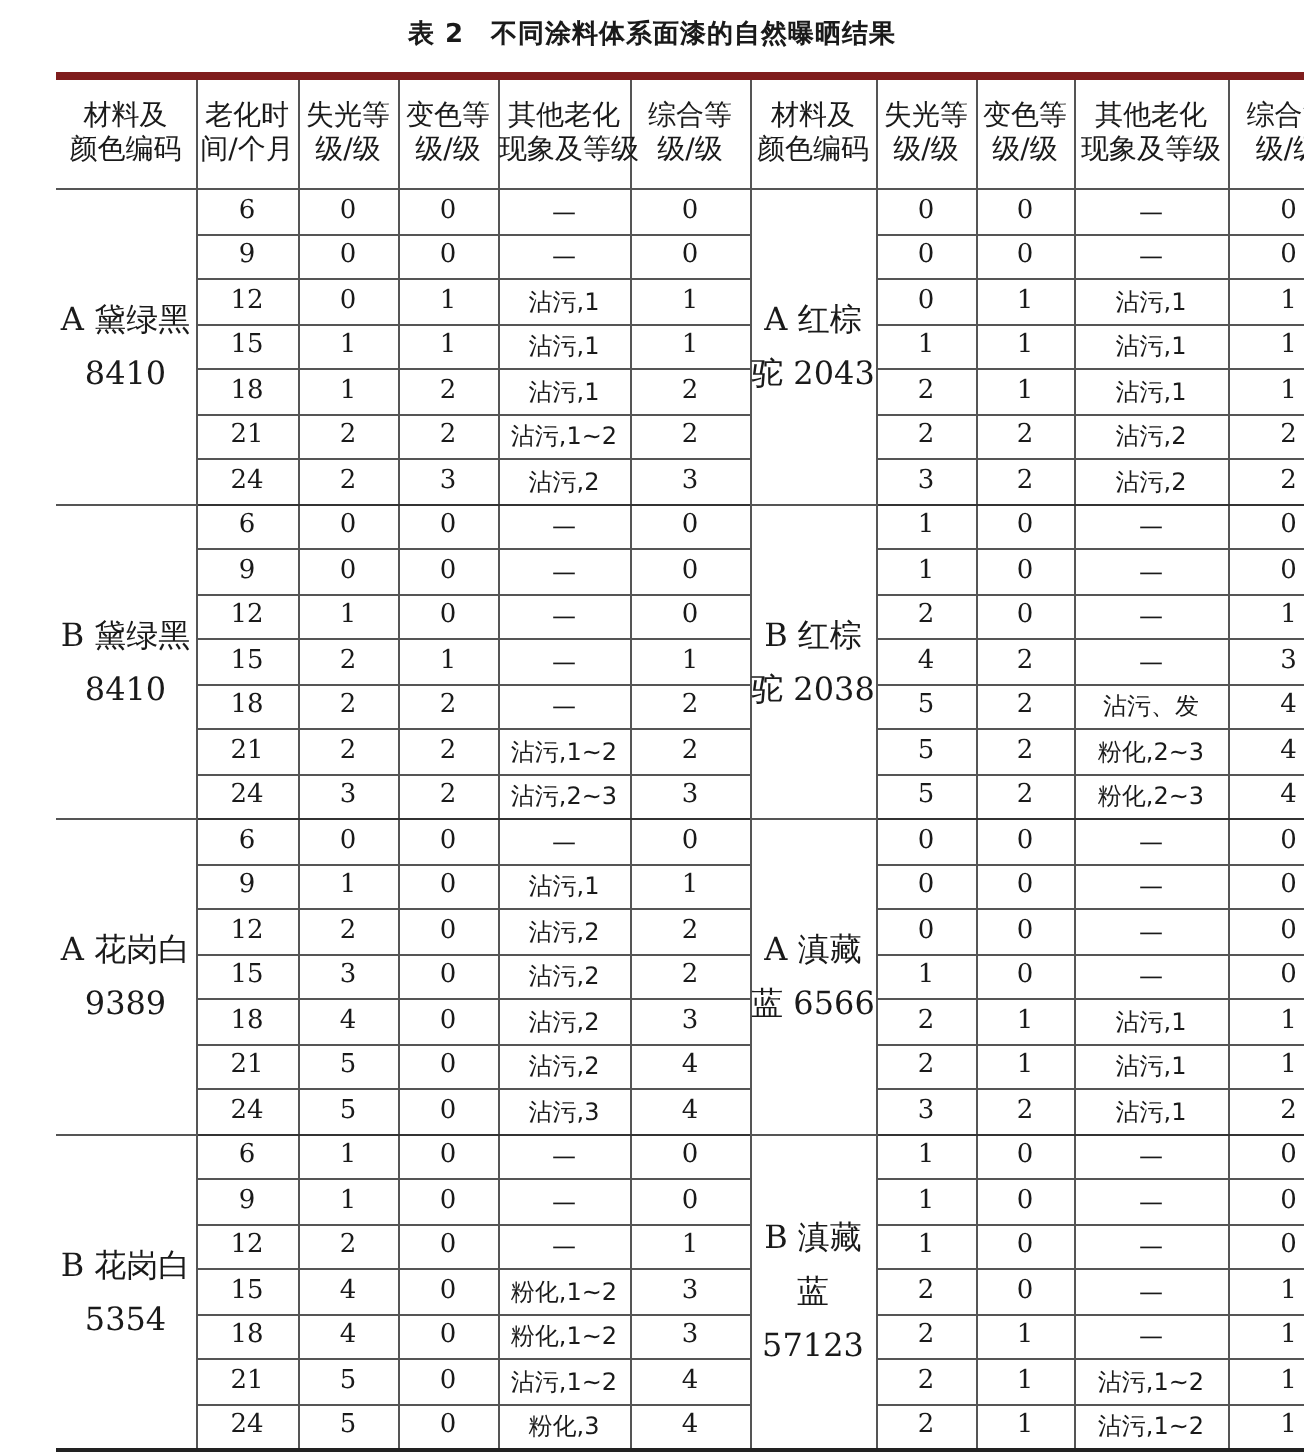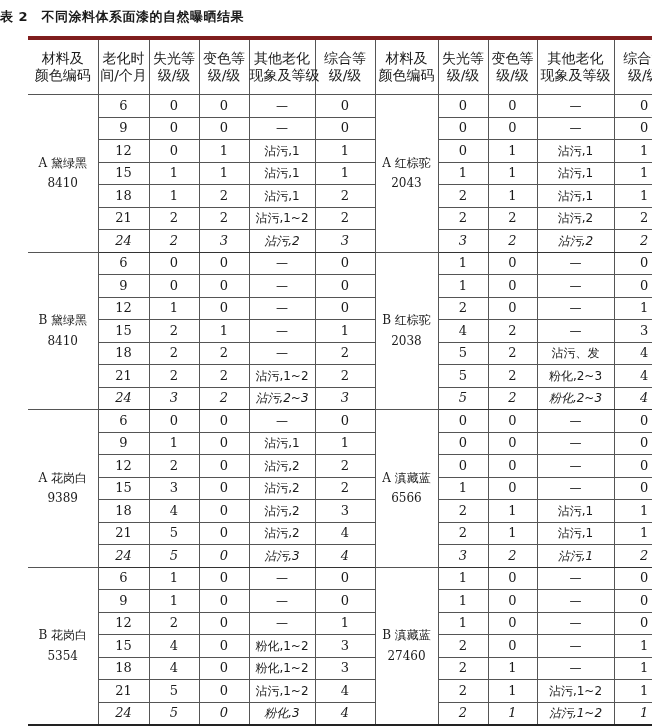--- a/index.html
+++ b/index.html
@@ -3,21 +3,21 @@
 <meta charset="utf-8">
 <style>
   html, body { margin: 0; padding: 0; background: #ffffff; }
   body {
     width: 652px; height: 726px; overflow: hidden;
     font-family: "DejaVu Serif", "Liberation Serif", serif;
     color: #1a1a1a;
   }
   .title {
     position: absolute; left: 0; top: 8px; width: 652px;
-    font-size: 13px; font-weight: bold;
+    text-align: center; font-size: 13px; font-weight: bold;
     font-family: "DejaVu Sans", "Liberation Sans", sans-serif;
     letter-spacing: 0.5px;
   }
   table {
     position: absolute; left: 4px; top: 36px;
     width: 646px;
     border-collapse: collapse;
     table-layout: fixed;
     font-size: 13px;
   }
@@ -30,26 +30,26 @@
     line-height: 1.2;
     white-space: nowrap;
   }
   th {
     height: 54px; font-weight: normal; font-size: 14px;
     font-family: "DejaVu Sans", "Liberation Sans", sans-serif;
   }
   thead tr { border-bottom: 1.5px solid #222; }
   td { height: 21.5px; }
   td.mat {
-    font-size: 12px; line-height: 1.7;
+    font-size: 16px; line-height: 1.7;
     white-space: normal;
   }
   th:first-child, td.mat-a { border-left: none; }
   th:last-child, td:last-child { border-right: none; }
-  tr.group-end td { border-bottom: 1.5px solid #333; font-style: italic; }
+  tr.group-end td { border-bottom: 1.5px solid #333; }
   .other { font-family: "DejaVu Sans", "Liberation Sans", sans-serif; font-size: 12px; }
 </style>
 </head>
 <body>
 
 <div class="title">表 2　不同涂料体系面漆的自然曝晒结果</div>
 
 <table>
   <colgroup>
     <col style="width:70px">
@@ -350,21 +350,21 @@
         <td class="other">沾污,1</td>
         <td>2</td>
       </tr>
       <tr>
         <td class="mat mat-a" rowspan="7">B 花岗白 5354</td>
         <td>6</td>
         <td>1</td>
         <td>0</td>
         <td class="other">—</td>
         <td>0</td>
-        <td class="mat" rowspan="7">B 滇藏蓝 27460</td>
+        <td class="mat" rowspan="7">B 滇藏蓝 57123</td>
         <td>1</td>
         <td>0</td>
         <td class="other">—</td>
         <td>0</td>
       </tr>
       <tr>
         <td>9</td>
         <td>1</td>
         <td>0</td>
         <td class="other">—</td>

